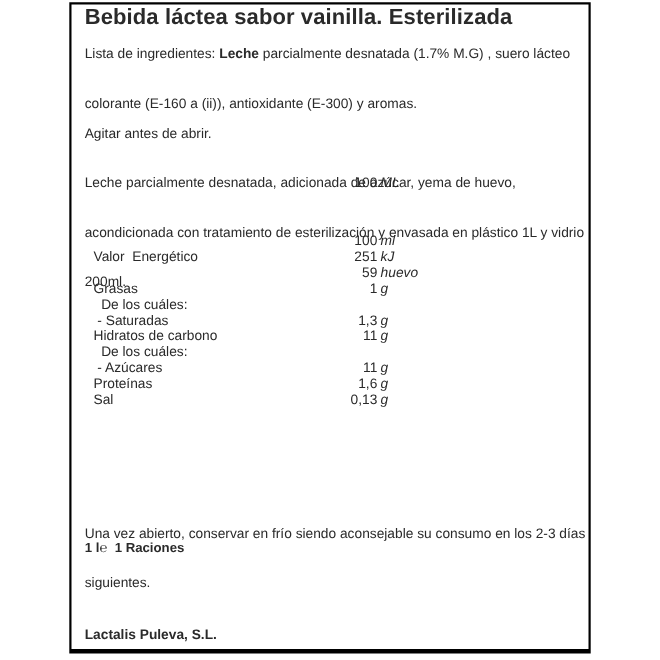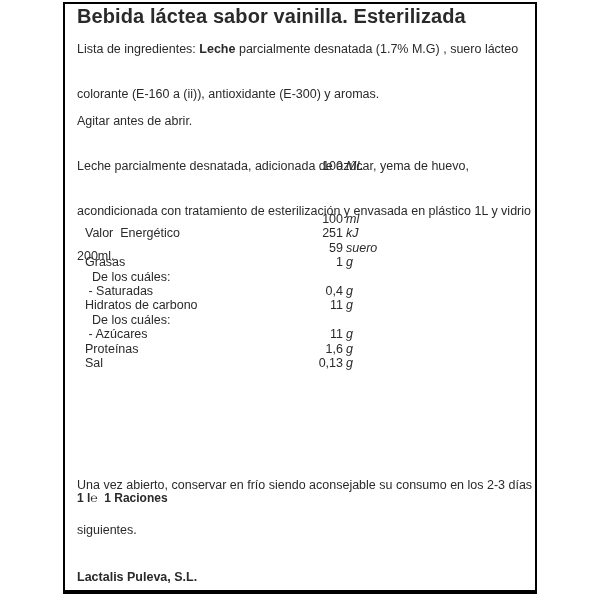--- a/index.html
+++ b/index.html
@@ -97,35 +97,35 @@
       <span class="nunit">ml</span>
     </div>
     <div class="nrow">
       <span class="nlabel">Valor  Energético</span>
       <span class="nnum">251</span>
       <span class="nunit">kJ</span>
     </div>
     <div class="nrow">
       <span class="nlabel"></span>
       <span class="nnum">59</span>
-      <span class="nunit">suero</span>
+      <span class="nunit">huevo</span>
     </div>
     <div class="nrow">
       <span class="nlabel">Grasas</span>
       <span class="nnum">1</span>
       <span class="nunit">g</span>
     </div>
     <div class="nrow">
       <span class="nlabel">  De los cuáles:</span>
       <span class="nnum"></span>
       <span class="nunit"></span>
     </div>
     <div class="nrow">
       <span class="nlabel"> - Saturadas</span>
-      <span class="nnum">0,4</span>
+      <span class="nnum">1,3</span>
       <span class="nunit">g</span>
     </div>
     <div class="nrow">
       <span class="nlabel">Hidratos de carbono</span>
       <span class="nnum">11</span>
       <span class="nunit">g</span>
     </div>
     <div class="nrow">
       <span class="nlabel">  De los cuáles:</span>
       <span class="nnum"></span>

